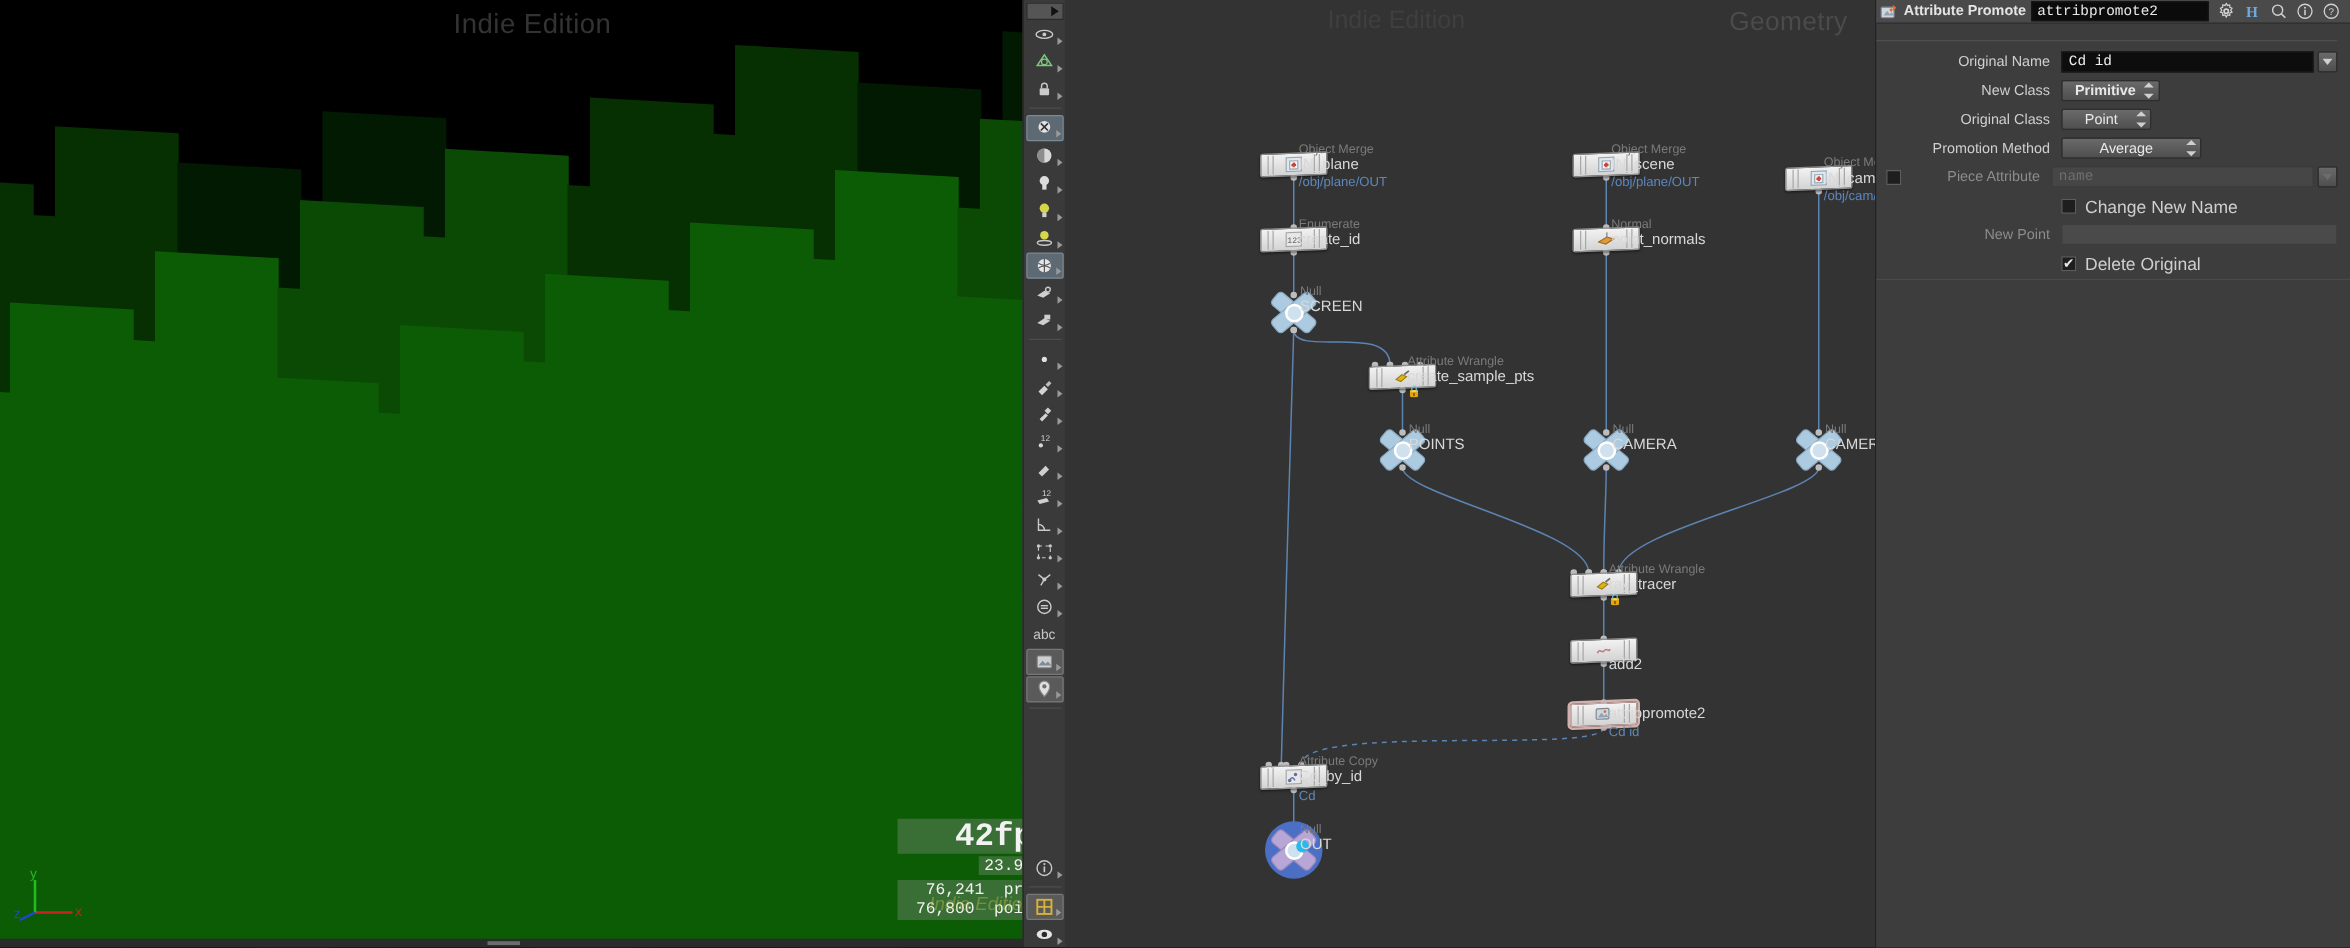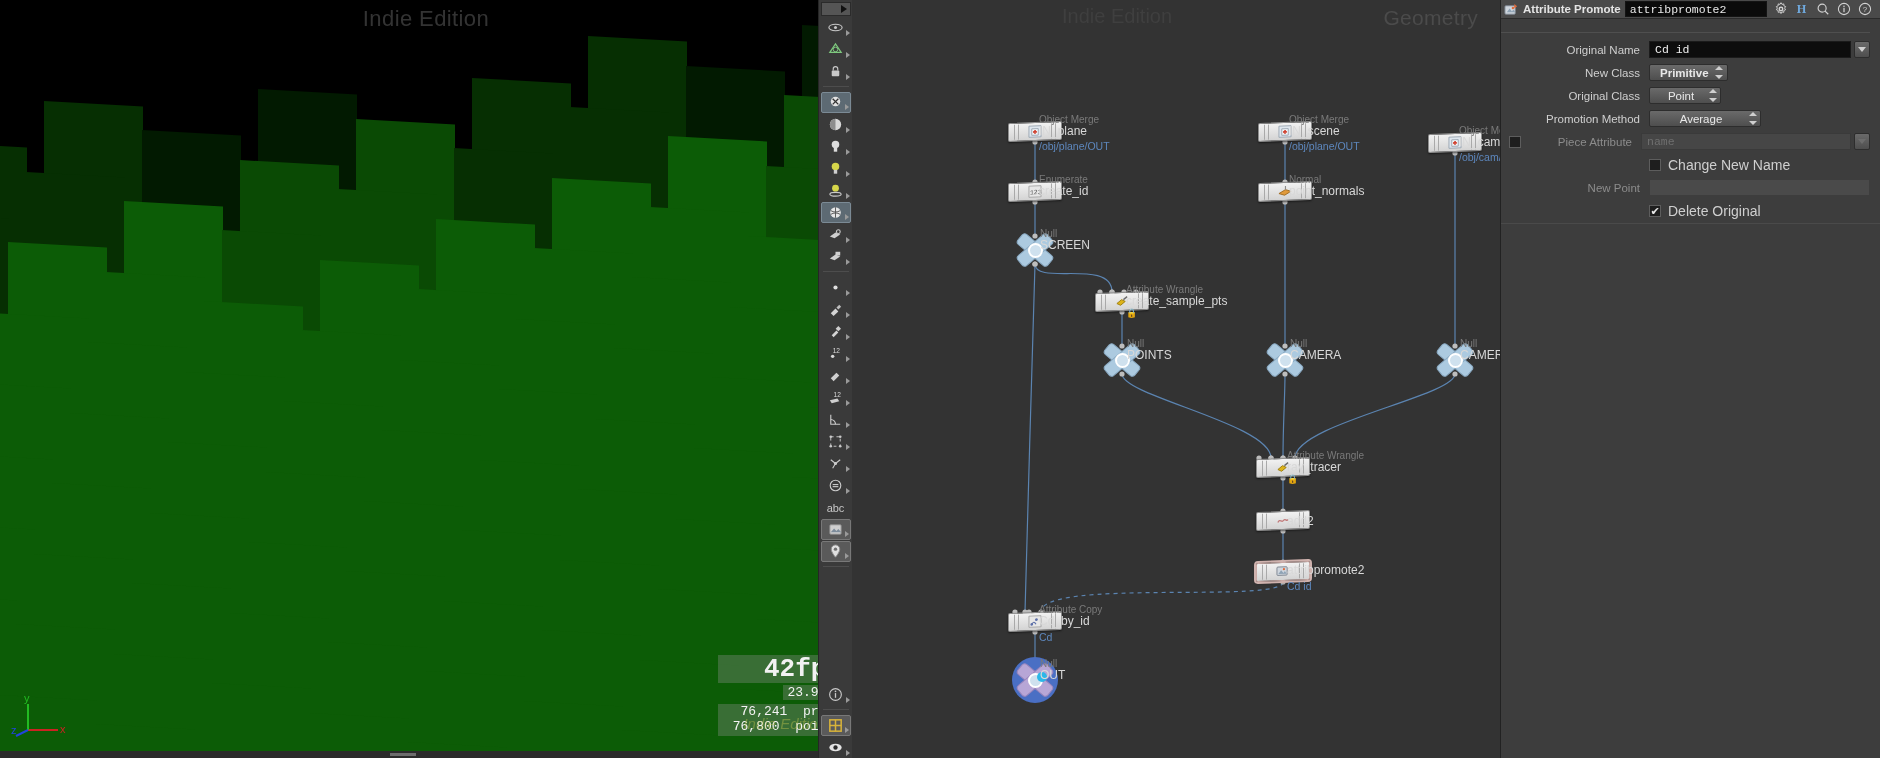--- a/index.html
+++ b/index.html
@@ -780,21 +780,21 @@
             <span class="stripe" style="left:5px"></span>
             <span class="stripe" style="left:9px"></span>
             <span class="stripe" style="right:5px"></span>
             <span class="stripe" style="right:9px"></span>
             <span class="ico">
               <svg viewBox="0 0 15 14" width="14" height="13">
                 <path d="M2 9c2-5 4 1 6-2s3 2 5-1" stroke="#c27b7b" fill="none" stroke-width="1.4"></path>
               </svg>
             </span>
           </div>
-          <div class="nlabel" style="left:31px; top:4px">
+          <div class="nlabel" style="left:31px; top:14px">
             <div class="nname">add2</div>
           </div>
         </div>
         <div class="node" style="left: 431px; top: 572px; margin-left: -27px; margin-top: -10px;">
           <div class="nbody sel">
             <span class="stripe" style="left:5px"></span>
             <span class="stripe" style="left:9px"></span>
             <span class="stripe" style="right:5px"></span>
             <span class="stripe" style="right:9px"></span>
             <span class="ico">

